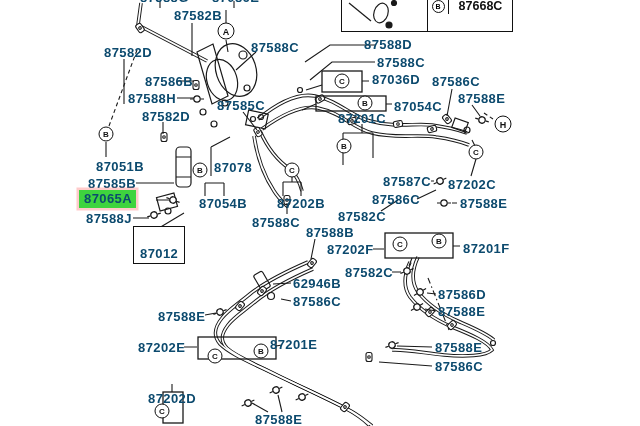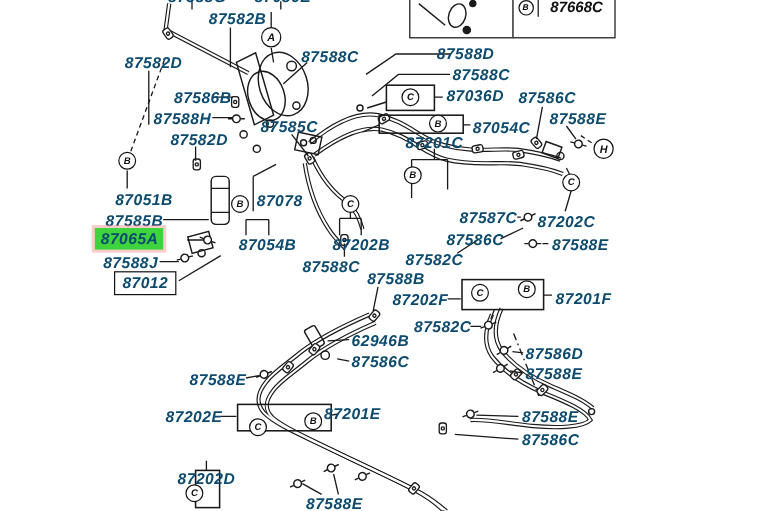--- a/index.html
+++ b/index.html
@@ -1,23 +1,23 @@
 <!DOCTYPE html>
 <html><head>
 <meta charset="utf-8">
 <style>
   html,body{margin:0;padding:0;background:#fff;}
   .stage{position:relative;width:640px;height:426px;background:#fff;overflow:hidden;
-         font-family:"Liberation Sans",sans-serif;font-style:italic;}
+         font-family:"Liberation Sans",sans-serif;}
   .stage svg{position:absolute;left:0;top:0;}
   .lbl{position:absolute;font-weight:bold;font-size:13px;line-height:13px;
        letter-spacing:.4px;color:#0c4a6e;white-space:nowrap;}
   .hl{background:#3ed43e;padding:2px 4px 3px 5px;
       box-shadow:0 0 0 2.5px rgba(255,140,140,.45);}
-  .boxed{border:1.6px solid #111;padding:2px 6px 3px 6px;background:#fff;}
+  .boxed{border:1.6px solid #111;padding:20px 6px 3px 6px;background:#fff;margin-left:38px;}
   .callout{position:absolute;border:1.4px solid #111;border-radius:50%;background:#fff;
            display:flex;align-items:center;justify-content:center;
            font-weight:bold;color:#111;transform:translate(-50%,-50%);}
   .c13{width:13px;height:13px;font-size:8px;}
   .c15{width:15px;height:15px;font-size:9px;}
   .legend{position:absolute;left:427px;top:-3px;width:86px;height:35px;
           border:1.6px solid #111;background:#fff;box-sizing:border-box;}
   .legend .row{display:flex;height:16px;align-items:center;}
   .legend .row+.row{border-top:1.4px solid #111;}
   .legend .cell-letter{width:20px;display:flex;justify-content:center;align-items:center;

